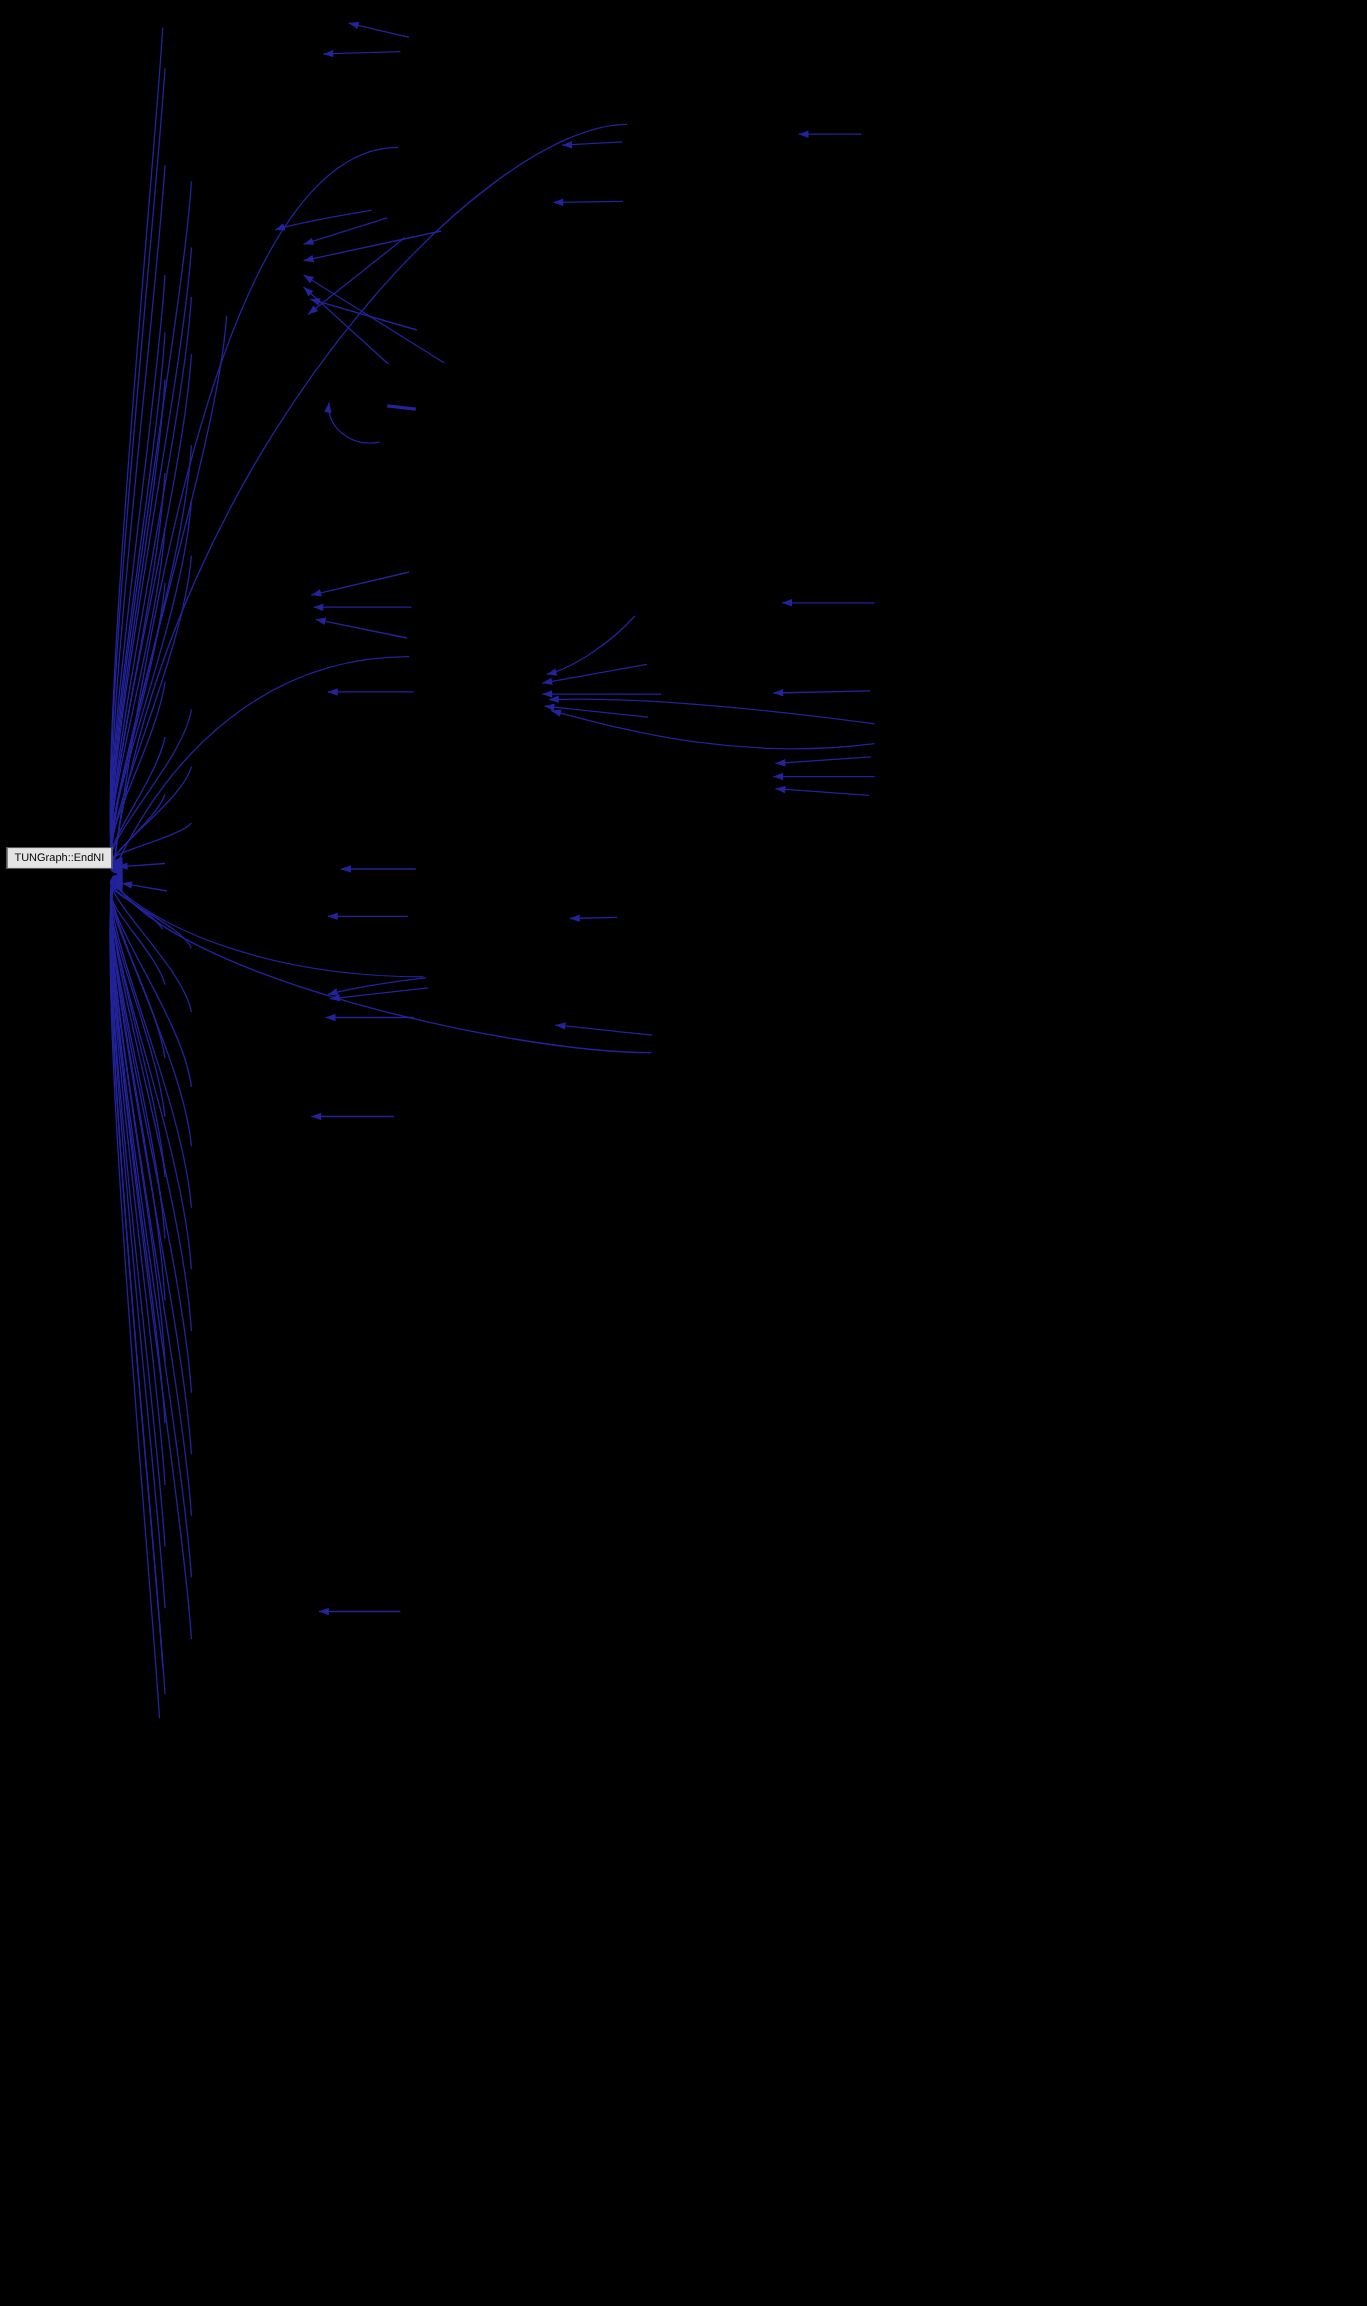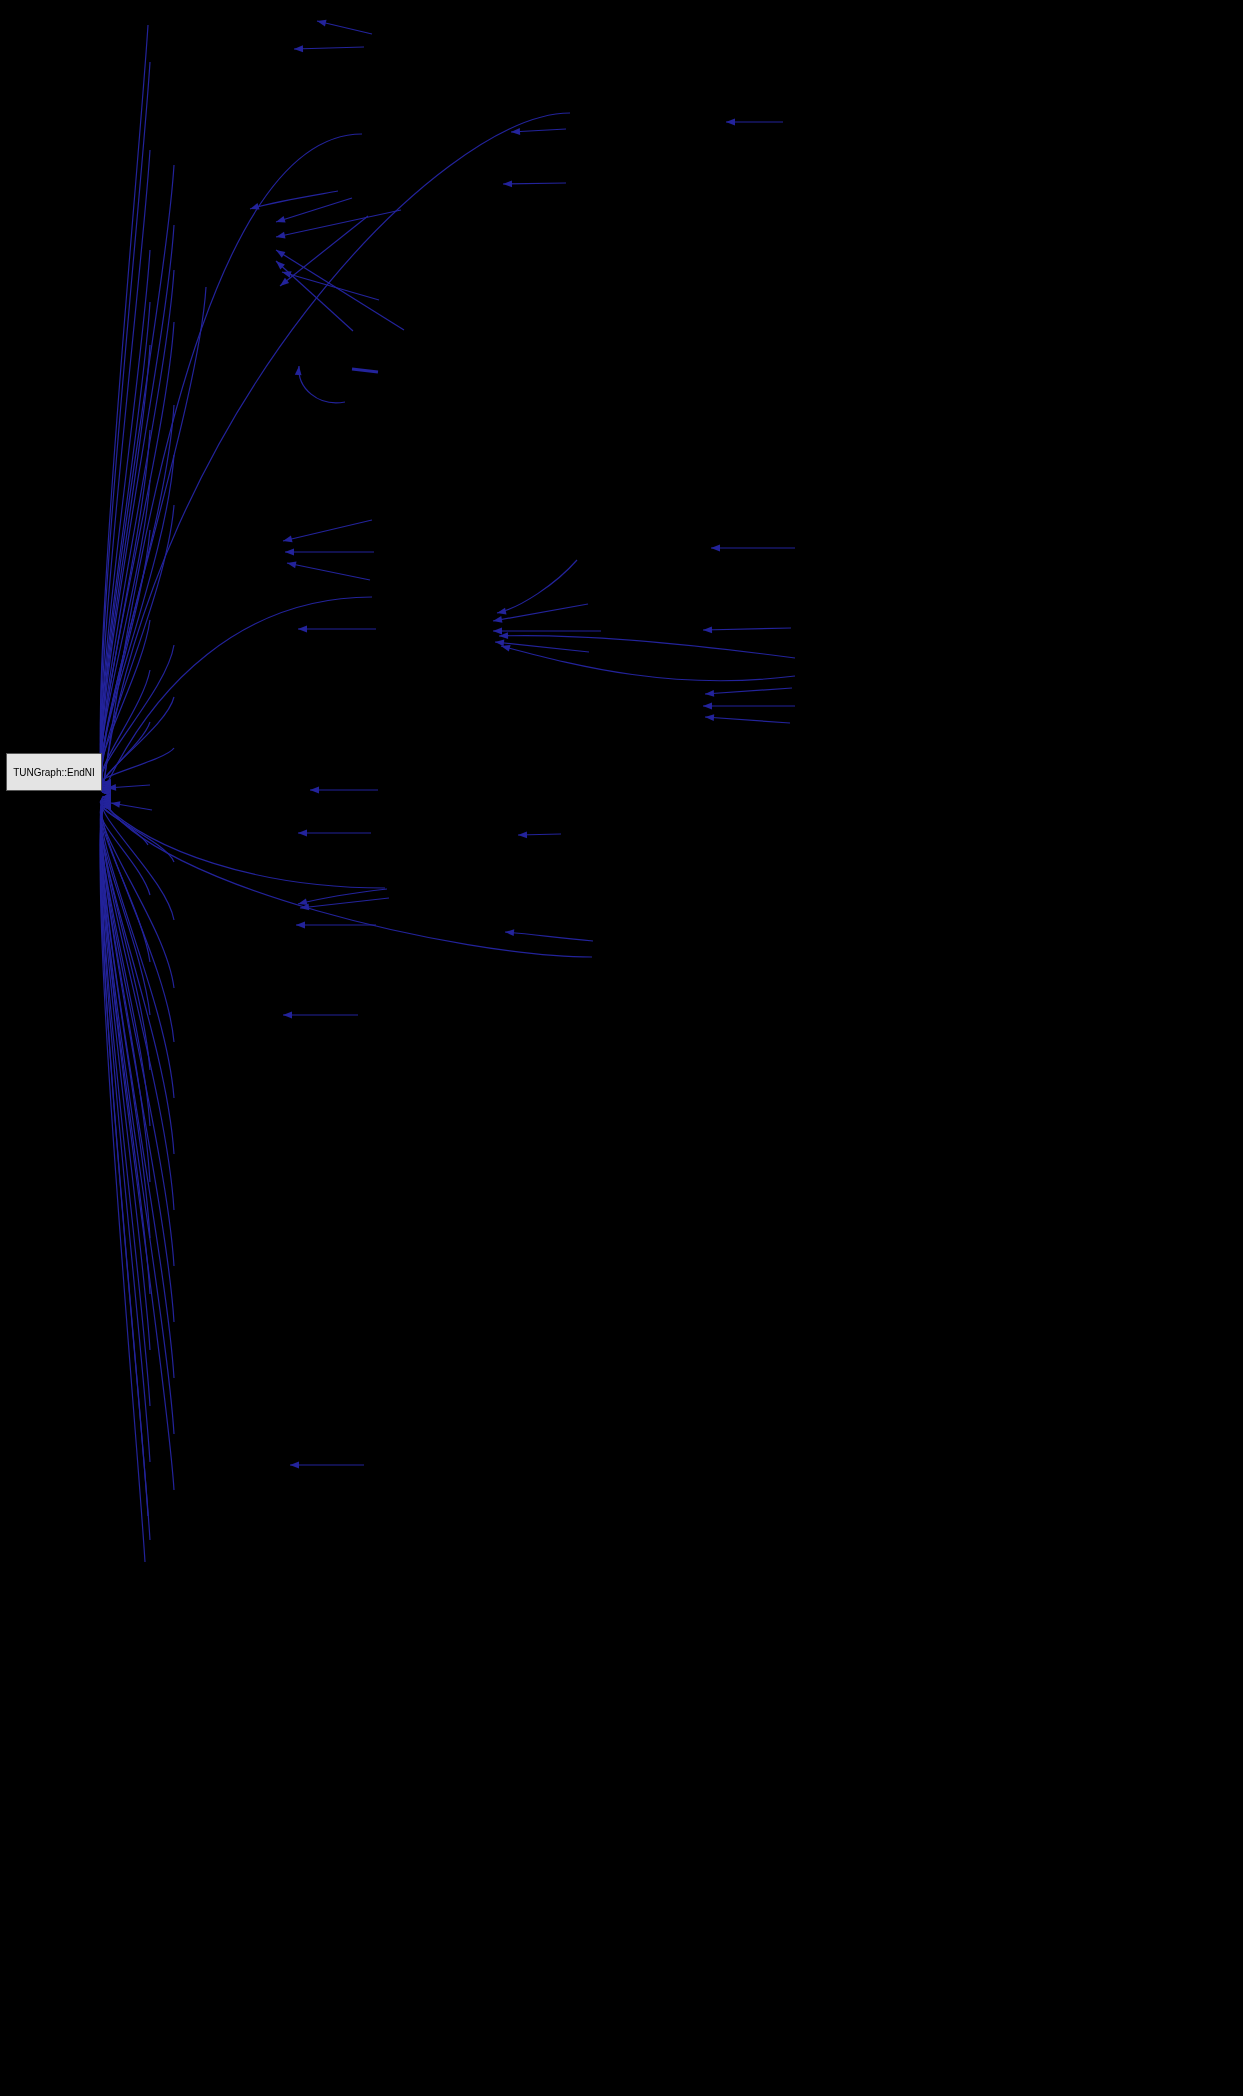--- a/index.html
+++ b/index.html
@@ -1,19 +1,19 @@
 <!DOCTYPE html>
 <html><head>
 <meta charset="utf-8">
 <style>
   html,body{margin:0;padding:0;background:#000;}
   .stage{position:relative;width:1243px;height:2096px;background:#000;overflow:hidden;}
   .stage svg{position:absolute;left:0;top:0;}
   .node{
-    position:absolute;left:6px;top:753px;width:96px;height:38px;
+    position:absolute;left:6px;top:770px;width:96px;height:20px;
     box-sizing:border-box;border:1px solid #555;background:#e4e4e4;
     display:flex;align-items:center;justify-content:center;
     font-family:"Liberation Sans",sans-serif;font-size:10px;color:#000;
     white-space:nowrap;
   }
 </style>
 </head>
 <body>
 
 <div class="stage" style="background: rgb(0, 0, 0);">

